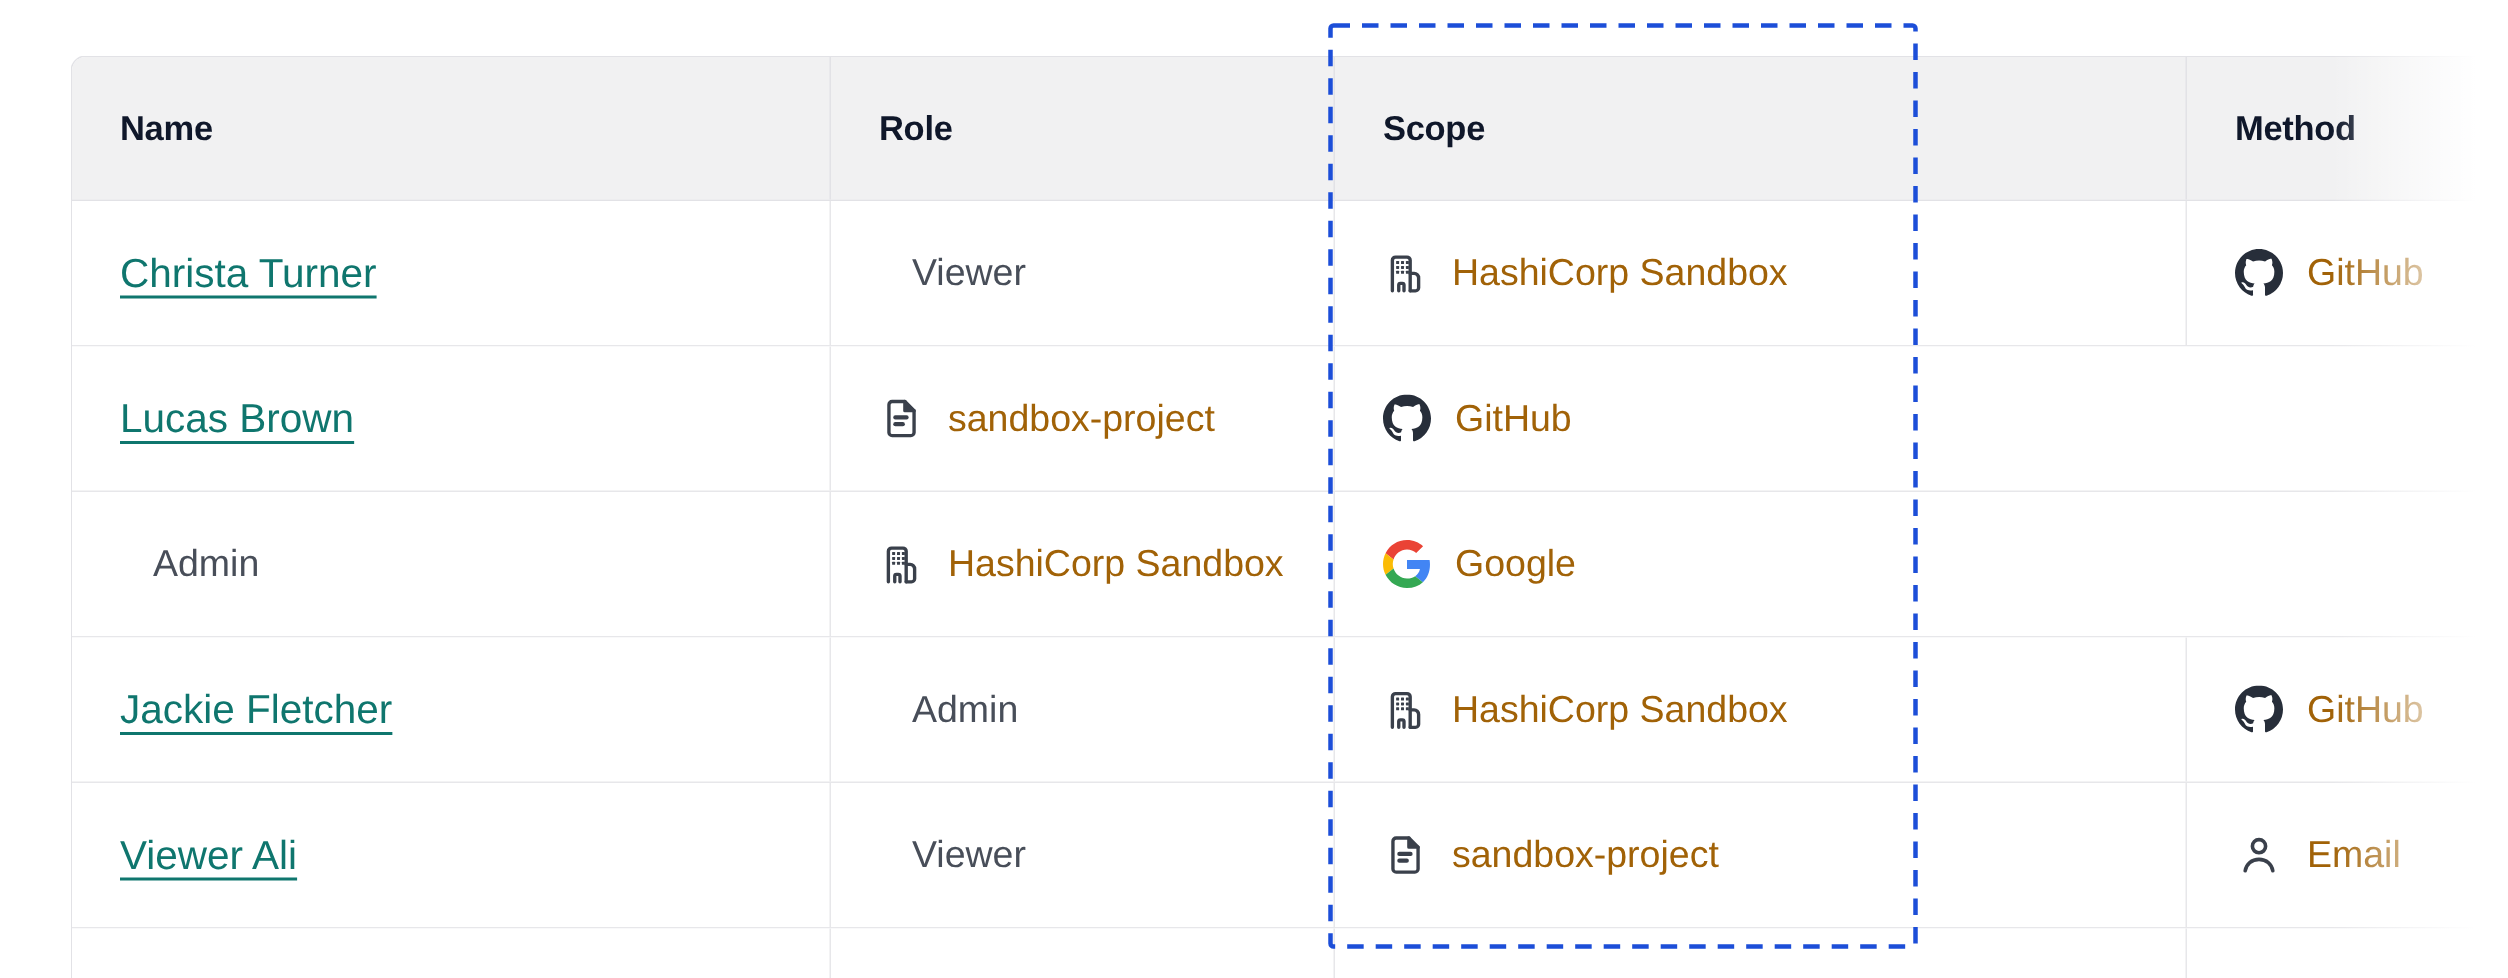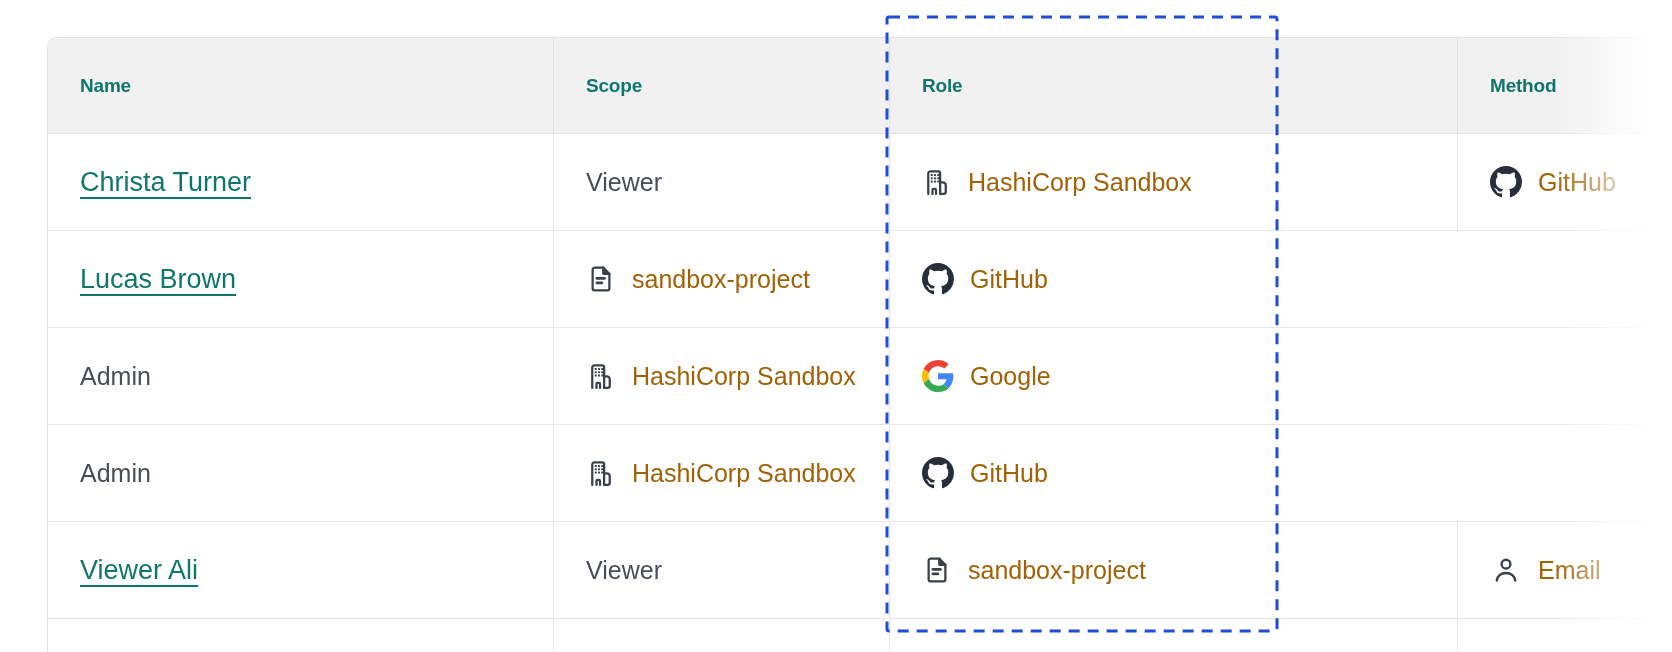--- a/index.html
+++ b/index.html
@@ -17,28 +17,28 @@
   .thead{
     height:95px;background:#f1f1f2;border-bottom:1px solid #e2e2e6;
     border-top-left-radius:9px;
   }
   .tr.body{height:96px;border-bottom:1px solid #e7e7ea;background:#fff;}
   .tr.partial{height:96px;border-bottom:none;}
   .th,.td{
     display:flex;align-items:center;padding-left:32px;box-sizing:border-box;
     overflow:hidden;white-space:nowrap;
   }
-  .th{font-size:19px;font-weight:bold;color:#0f766e;letter-spacing:-0.2px;}
+  .th{font-size:23px;font-weight:bold;color:#0f172a;letter-spacing:-0.2px;}
   .th + .th, .td + .td{border-left:1px solid #e7e7ea;}
   .thead .th + .th{border-left:1px solid #e2e2e6;}
   .name-link{
     font-size:27px;color:#0f766e;text-decoration:underline;
     text-underline-offset:6px;text-decoration-thickness:2px;cursor:pointer;
   }
-  .role-text{font-size:25px;color:#484e59;}
+  .role-text{font-size:25px;color:#484e59;margin-left:22px;}
   .cell-text{font-size:25px;color:#a16207;}
   .icon{display:inline-flex;align-items:center;justify-content:center;margin-right:16px;color:#3a404b;flex:none;}
   .icon svg{display:block;}
   .icon-24 svg{width:30px;height:30px;}
   .icon-m svg{width:32px;height:32px;}
   .fade{
     position:absolute;top:0;right:0;width:118px;height:652px;z-index:5;pointer-events:none;
     background:linear-gradient(to right, rgba(255,255,255,0) 0%, #ffffff 82%);
   }
   .annotation{position:absolute;left:885px;top:15px;z-index:10;pointer-events:none;}
@@ -48,24 +48,24 @@
 
 <div class="stage">
 
   <div class="table">
 
     <div class="tr thead">
       <div class="th">
           <span>Name</span>
         </div>
       <div class="th">
+          <span>Role</span>
+        </div>
+      <div class="th">
           <span>Scope</span>
-        </div>
-      <div class="th">
-          <span>Role</span>
         </div>
       <div class="th">
           <span>Method</span>
         </div>
     </div>
 
     <div class="tr body">
       <div class="td">
           <a class="name-link">Christa Turner</a>
         </div>
@@ -161,20 +161,23 @@
     <path fill="#FBBC05" d="M10.53 28.59c-.48-1.45-.76-2.99-.76-4.59s.27-3.14.76-4.59l-7.98-6.19C.92 16.46 0 20.12 0 24c0 3.88.92 7.54 2.56 10.78l7.97-6.19z"></path>
     <path fill="#34A853" d="M24 48c6.48 0 11.93-2.13 15.89-5.81l-7.73-6c-2.15 1.45-4.92 2.3-8.16 2.3-6.26 0-11.57-4.22-13.47-9.91l-7.98 6.19C6.51 42.62 14.62 48 24 48z"></path>
   </svg>
 </span>
           <span class="cell-text">Google</span>
         </div>
     </div>
 
     <div class="tr body">
       <div class="td">
+          <a class="name-link">Jackie Fletcher</a>
+        </div>
+      <div class="td">
           <span class="role-text">Admin</span>
         </div>
       <div class="td">
           <span class="icon icon-24">
   <svg viewBox="0 0 24 24" fill="none" stroke="currentColor" stroke-width="1.8" stroke-linecap="round" stroke-linejoin="round">
     <path d="M5 21.5V5.2a1.7 1.7 0 0 1 1.7-1.7h6.1a1.7 1.7 0 0 1 1.7 1.7v16.3"></path>
     <path d="M8.4 21.5v-3.1a.9.9 0 0 1 .9-.9h1a.9.9 0 0 1 .9.9v3.1"></path>
     <path d="M14.5 12.2h2.1a2.4 2.4 0 0 1 2.4 2.4v5.2a1.7 1.7 0 0 1-1.7 1.7h-2.8"></path>
     <g fill="currentColor" stroke="none">
       <rect x="7" y="5.6" width="1.6" height="1.6" rx="0.3"></rect>

